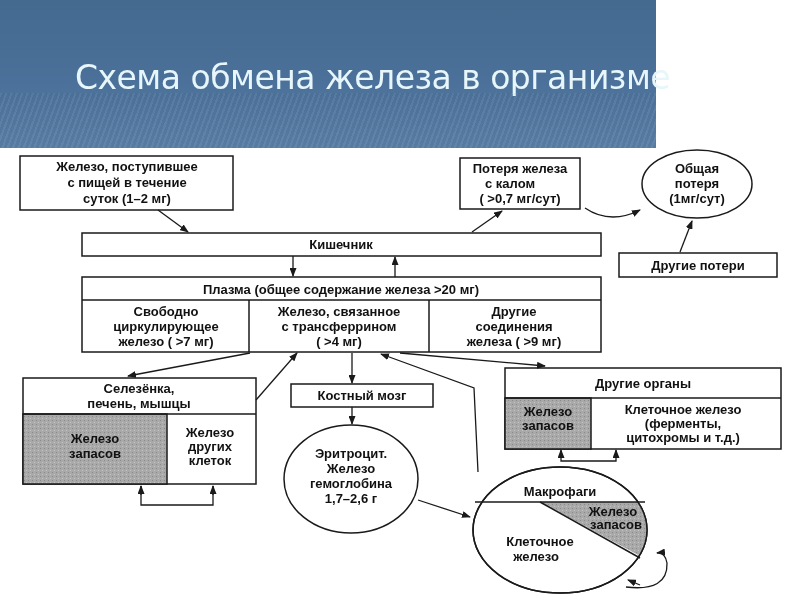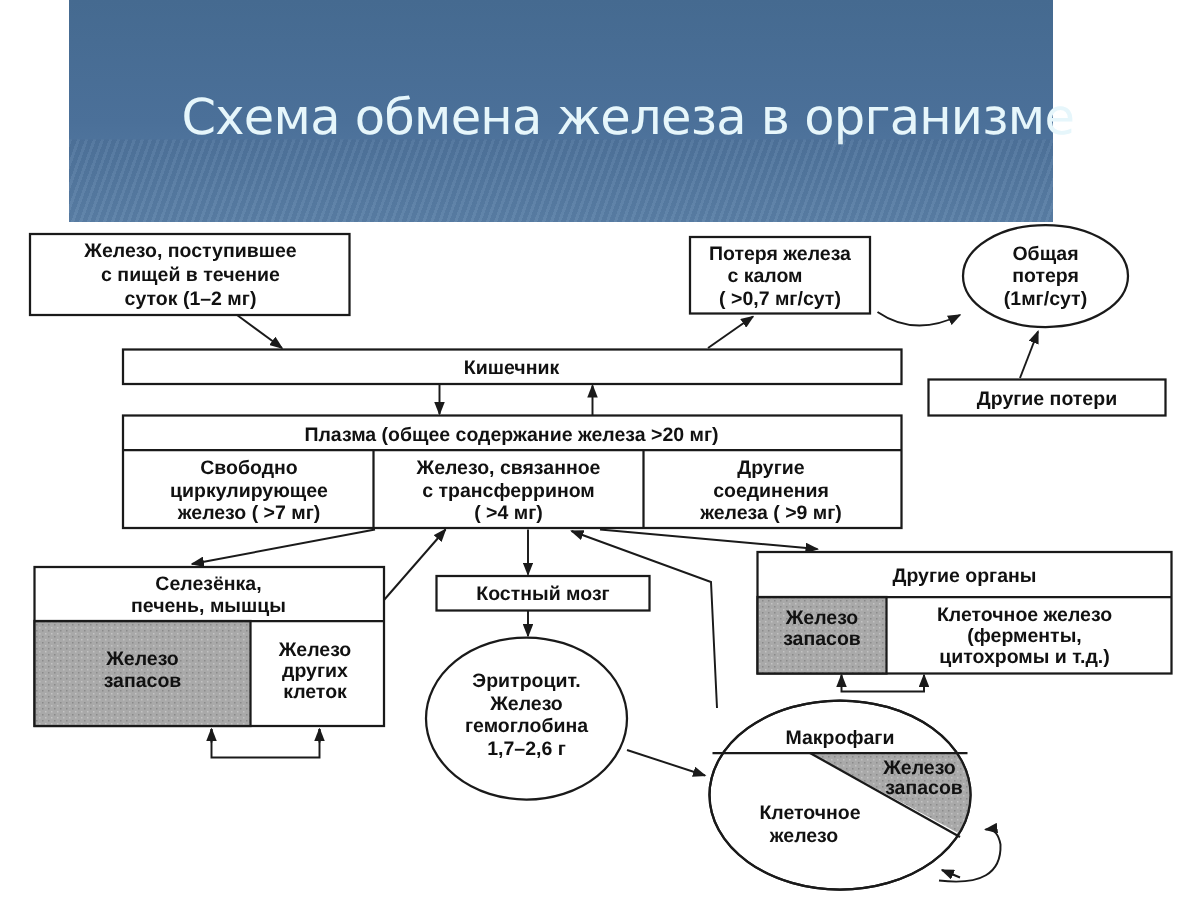--- a/index.html
+++ b/index.html
@@ -4,21 +4,20 @@
   <style>
     html, body { margin: 0; padding: 0; }
     body {
       width: 800px; height: 600px; overflow: hidden; position: relative;
       background: #ffffff;
       font-family: "Liberation Sans", sans-serif;
     }
     .header {
       position: absolute; left: 0; top: 0; width: 656px; height: 148px;
       background: linear-gradient(180deg, #456a90 0%, #4b7099 55%, #5a7fa6 100%);
-      margin-left: 46px;
     }
     .header::after {
       content: ""; position: absolute; left: 0; right: 0; bottom: 0; height: 55px;
       background: repeating-linear-gradient(110deg, rgba(255,255,255,0.05) 0 2px, rgba(0,0,0,0.03) 2px 5px);
     }
     .title {
       position: absolute; left: 75px; top: 58px;
       font-family: "DejaVu Sans", sans-serif; font-size: 33px; letter-spacing: -0.5px;
       color: #e6f6fb; white-space: nowrap;
     }

